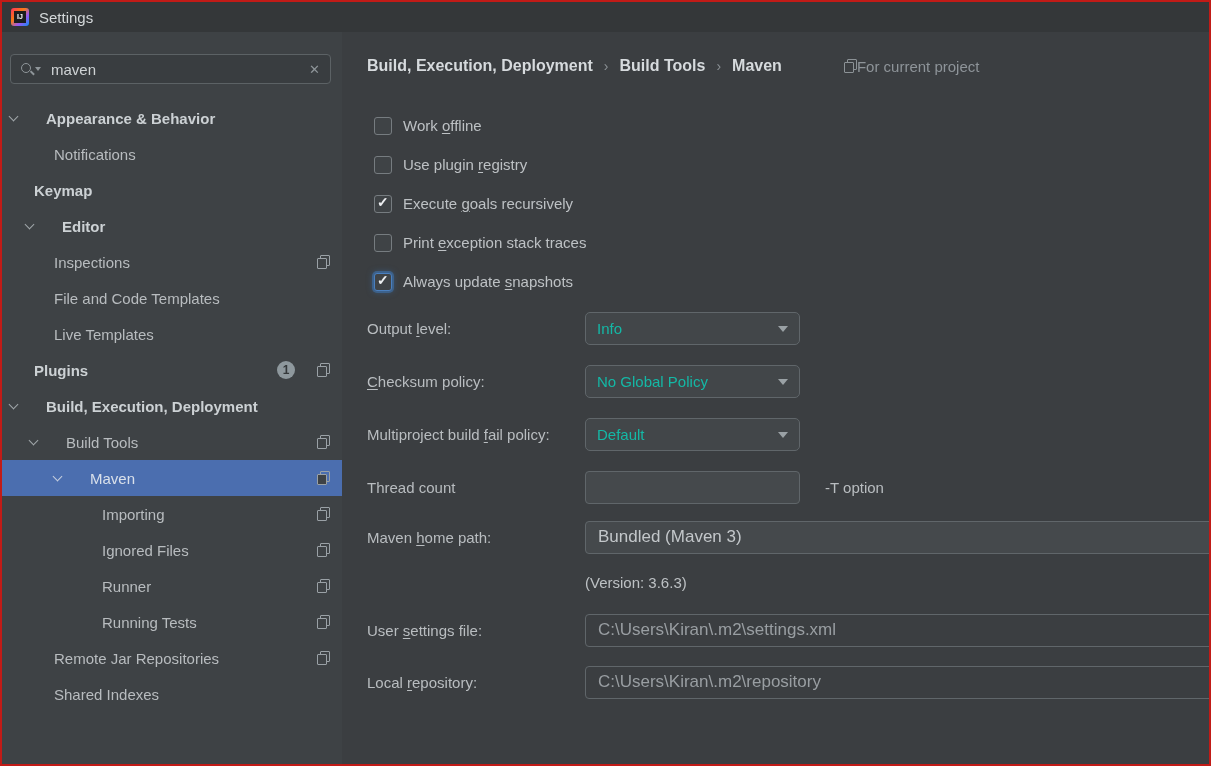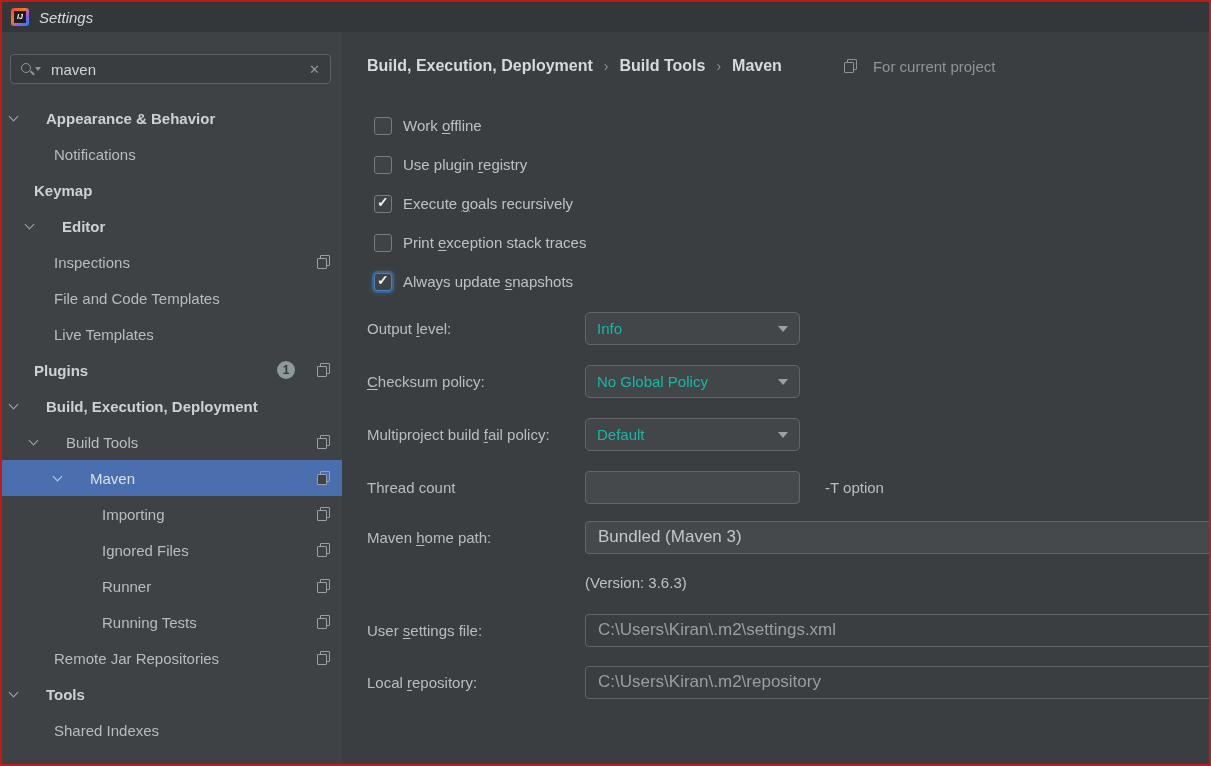--- a/index.html
+++ b/index.html
@@ -10,21 +10,21 @@
     width:1211px; height:766px;
     border:2px solid #c11b17;
     background:#3b3e41;
     display:flex; flex-direction:column;
     overflow:hidden;
   }
 
   
   .titlebar {
     height:30px; flex:none; background:#343739;
-    display:flex; align-items:center; gap:10px; padding-left:9px;font-style:italic;
+    display:flex; align-items:center; gap:10px; padding-left:9px;
   }
   .logo {
     width:18px; height:18px; border-radius:3px; flex:none;
     background:linear-gradient(135deg,#fe315d 0%,#f97a12 38%,#9b57f2 66%,#0b8cf5 100%);
     display:flex; align-items:center; justify-content:center;
   }
   .logo-inner {
     width:12px; height:12px; background:#1b1d1e; color:#fff;
     font-size:7px; font-weight:bold; line-height:12px; text-align:center;
   }
@@ -72,21 +72,21 @@
   .pp::after { content:""; position:absolute; left:0; bottom:0; width:8px; height:9px;
     border:1px solid #9aa1a6; border-radius:1px; background:var(--pp-bg); }
   .pp-light { --pp-bg:#3b3e41; }
   .pp-light::before,.pp-light::after { border-color:#8c9296; }
 
   
   .content { flex:1; background:#3b3e41; position:relative; overflow:hidden; padding-left:25px; }
   .breadcrumb { padding-top:19px; display:flex; align-items:center; height:49px; }
   .bc-item { color:#d6dadd; font-size:16px; font-weight:700; }
   .bc-sep { color:#8b9195; font-size:14px; margin:0 11px; }
-  .scope { display:inline-flex; align-items:center; gap:16px; margin-left:62px;
+  .scope { display:inline-flex; align-items:center; gap:0; margin-left:62px;
     color:#8e9499; font-size:15px; }
 
   .checks { margin-top:25px; margin-left:7px; }
   .cb-row { height:39px; display:flex; align-items:center; gap:11px; }
   .cb { width:18px; height:18px; border:1.6px solid #767c80; border-radius:3px;
     position:relative; flex:none; background:#3f4346; }
   .cb.checked::after { content:"✓"; position:absolute; left:2px; top:-2px;
     color:#eceef0; font-size:14px; font-weight:700; }
   .cb.focused { border-color:#4a7fbe; box-shadow:0 0 0 2px rgba(62,116,179,.55), 0 0 6px 1px rgba(62,116,179,.5); }
   .cb-label { color:#bdc1c4; font-size:15px; }
@@ -204,26 +204,20 @@
             <span class="pp"></span>
           </div>
           <div class="tree-item" style="padding-left: 100px;">
             <span class="tlabel">Running Tests</span>
             <span class="pp"></span>
           </div>
           <div class="tree-item" style="padding-left: 52px;">
             <span class="tlabel">Remote Jar Repositories</span>
             <span class="pp"></span>
           </div>
-          <div class="tree-item bold" style="padding-left: 8px;">
-            <span class="chevbox">
-              <span class="chev"></span>
-            </span>
-            <span class="tlabel">Tools</span>
-          </div>
           <div class="tree-item" style="padding-left: 52px;">
             <span class="tlabel">Shared Indexes</span>
           </div>
         </nav>
     </aside>
 
     <section class="content">
       <div class="breadcrumb">
         <span id="bc-parts"><span class="bc-item">Build, Execution, Deployment</span><span class="bc-sep">›</span><span class="bc-item">Build Tools</span><span class="bc-sep">›</span><span class="bc-item">Maven</span></span>
         <span class="scope">

